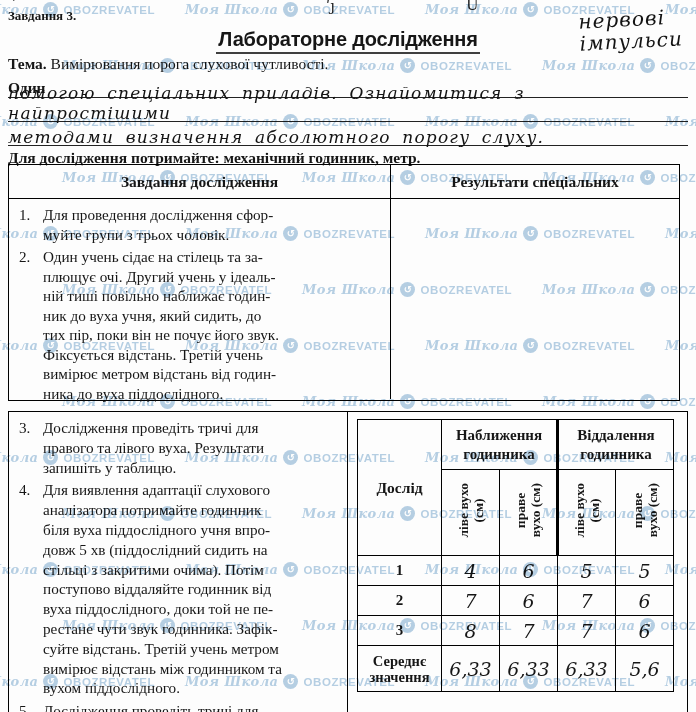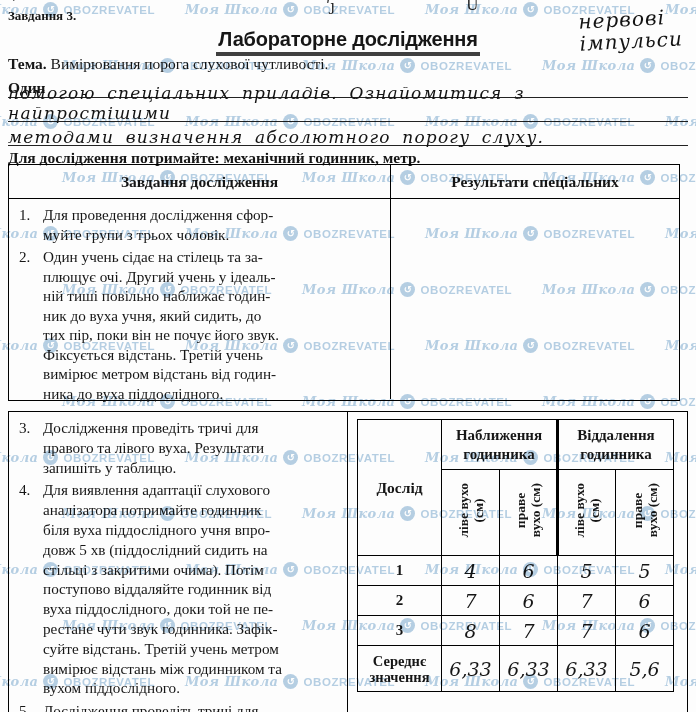--- a/index.html
+++ b/index.html
@@ -33,21 +33,21 @@
   .hand {
     font-family:"DejaVu Serif", serif; font-style:italic; color:#131313;
   }
   .abs { position:absolute; }
 
   #task-label { left:8px; top:8px; font-size:13px; font-weight:700; }
   #title-wrap { left:0; top:28px; width:100%; text-align:center; }
   #page-title {
     display:inline-block; font-family:"Liberation Sans", sans-serif;
     font-weight:700; font-size:20px; letter-spacing:-.2px;
-    border-bottom:4px solid #404040; padding:0 2px 1px 2px;
+    border-bottom:2px solid #404040; padding:0 2px 1px 2px;
   }
   #hand-note {
     right:14px; top:8px; font-size:20px; line-height:22px;
     transform:rotate(-3deg); text-align:left; letter-spacing:1px;
   }
   #tema-line { left:8px; top:55px; font-size:15.5px; width:680px; }
   #tema-line b { font-weight:700; }
 
   #meta-block { left:8px; top:74px; width:680px; }
   .ruled { display:flex; align-items:flex-end; height:24px; border-bottom:1.6px solid #222; }

